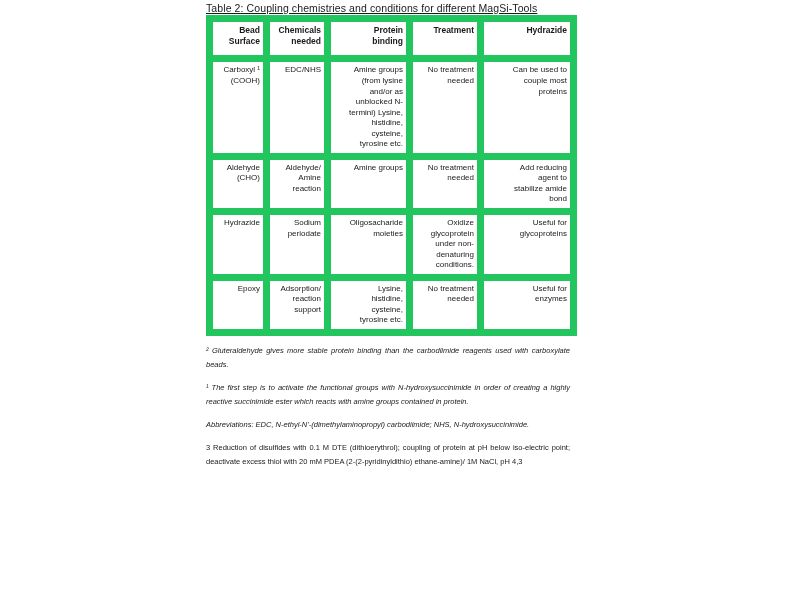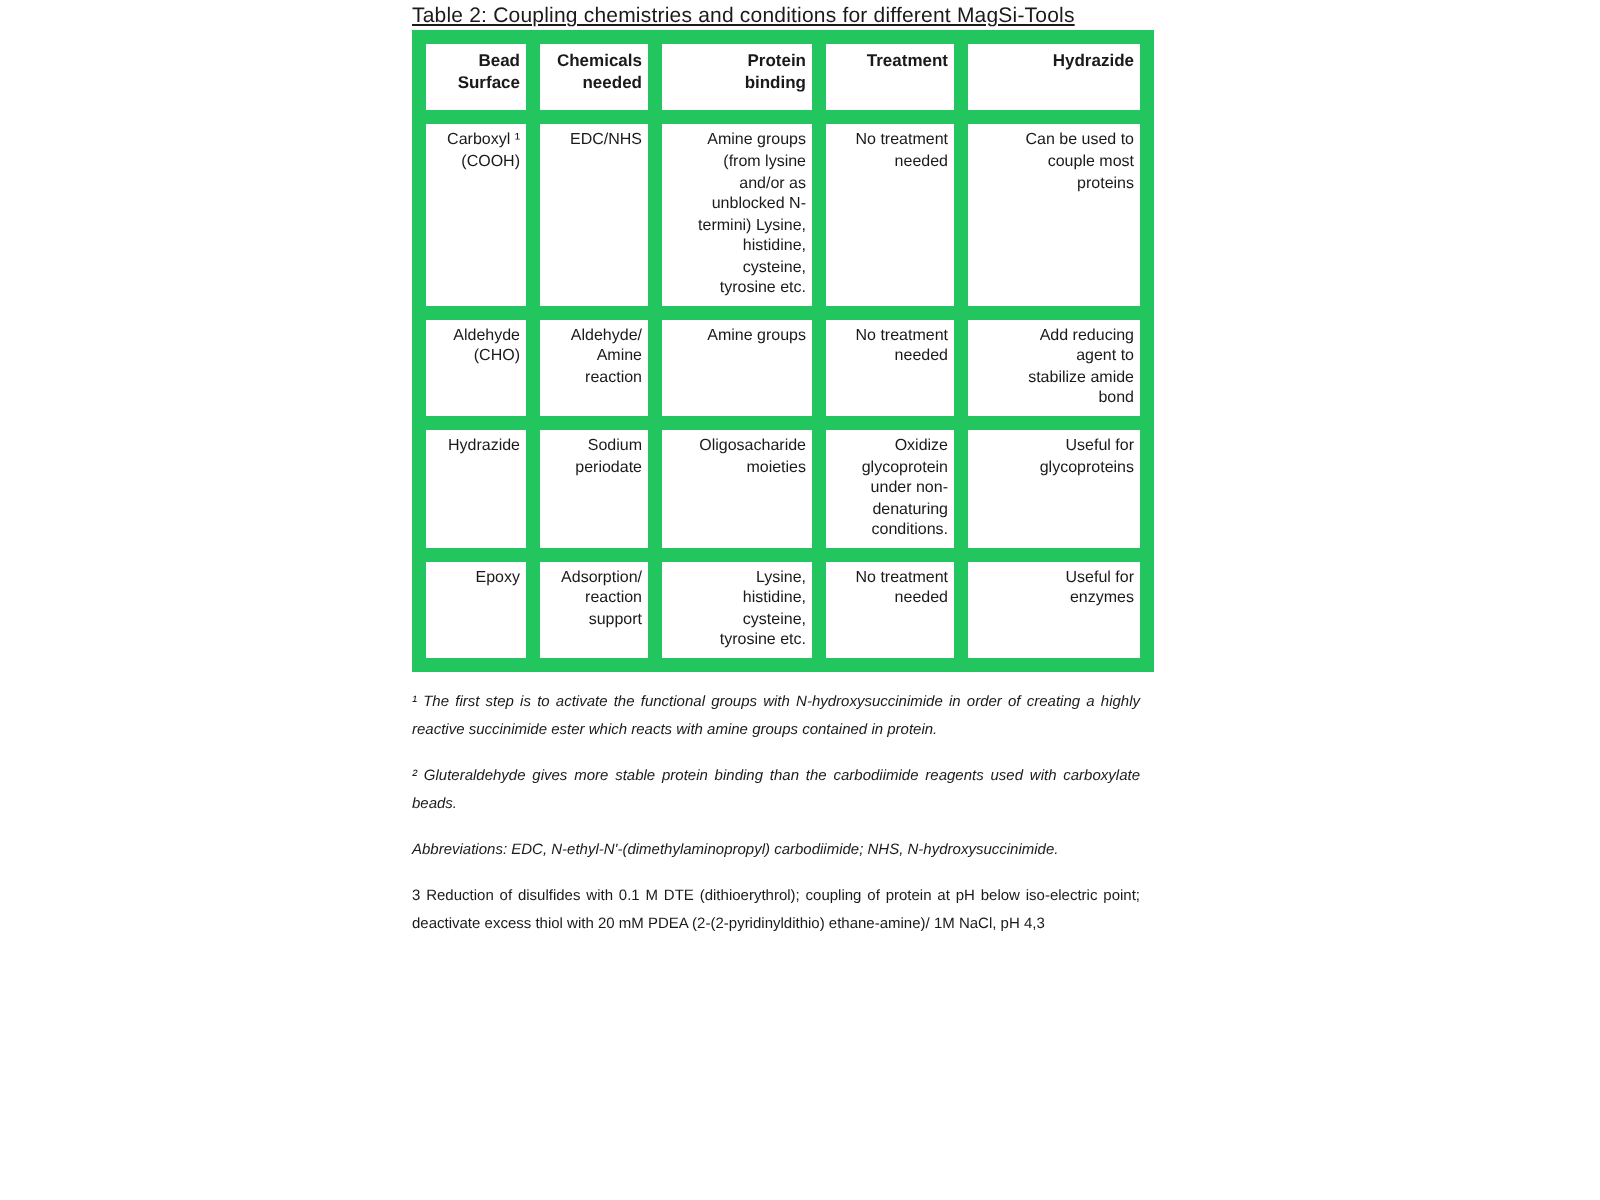--- a/index.html
+++ b/index.html
@@ -144,19 +144,19 @@
 tyrosine etc.</td>
         <td>No treatment
 needed</td>
         <td>Useful for
 enzymes</td>
       </tr>
     </tbody>
   </table>
 
   <div class="footnotes">
+    <p class="fn-italic">² Gluteraldehyde gives more stable protein binding than the carbodiimide reagents used with carboxylate beads.</p>
     <p class="fn-italic">¹ The first step is to activate the functional groups with N-hydroxysuccinimide in order of  creating a highly reactive succinimide ester which reacts with amine groups contained in protein.</p>
-    <p class="fn-italic">² Gluteraldehyde gives more stable protein binding than the carbodiimide reagents used with carboxylate beads.</p>
     <p class="fn-italic">Abbreviations: EDC, N-ethyl-N'-(dimethylaminopropyl) carbodiimide; NHS, N-hydroxysuccinimide.</p>
     <p>3 Reduction of disulfides with 0.1 M DTE (dithioerythrol); coupling of protein at pH below iso-electric point; deactivate excess thiol with 20 mM PDEA (2-(2-pyridinyldithio) ethane-amine)/ 1M NaCl, pH 4,3</p>
   </div>
 
 </div>
 
 </body></html>

